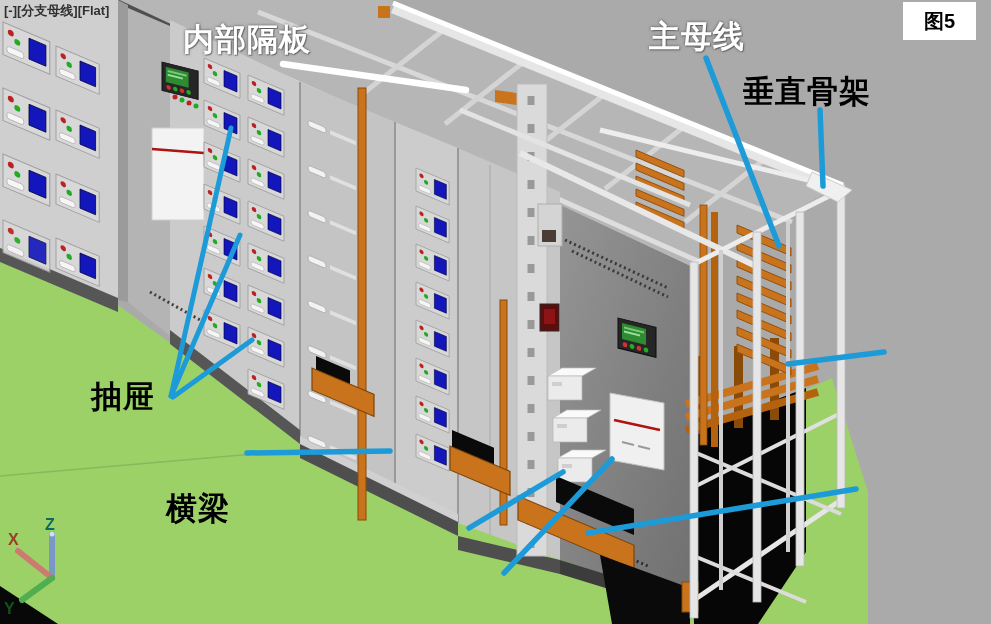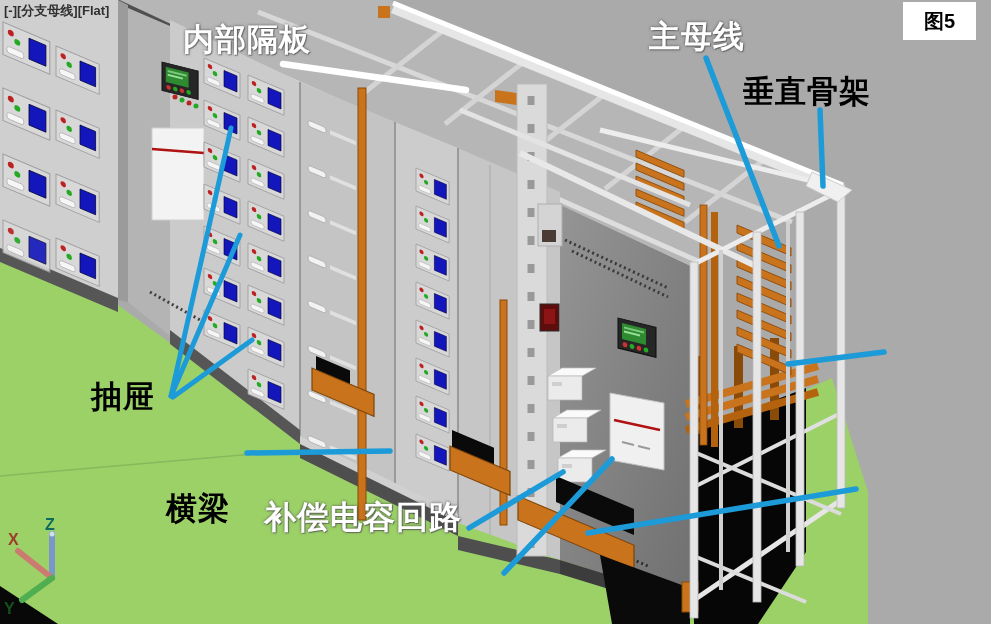--- a/index.html
+++ b/index.html
@@ -280,15 +280,14 @@
   <span>[-]</span><span>[分支母线]</span><span>[Flat]</span>
 </div>
 
 <div id="fig-label">图5</div>
 
 <div id="ann-internal-partition" class="ann white">内部隔板</div>
 <div id="ann-main-busbar" class="ann white">主母线</div>
 <div id="ann-vertical-frame" class="ann black">垂直骨架</div>
 <div id="ann-drawer" class="ann black">抽屉</div>
 <div id="ann-crossbeam" class="ann black">横梁</div>
-<div id="ann-comp-cap" class="ann white">补偿电容回路</div>
 
 </div>
 
 </body></html>

